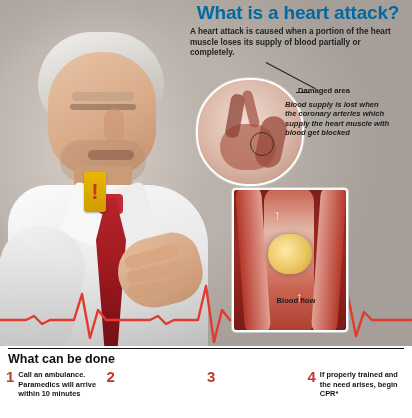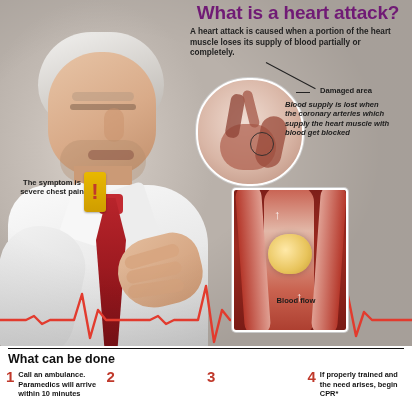--- a/index.html
+++ b/index.html
@@ -39,21 +39,21 @@
   .f1{left:124px;top:250px;transform:rotate(-16deg);}
   .f2{left:126px;top:266px;transform:rotate(-12deg);}
   .f3{left:128px;top:282px;transform:rotate(-8deg);}
   .vig{position:absolute;inset:0;background:radial-gradient(ellipse 260px 210px at 120px 150px, rgba(0,0,0,0) 55%, rgba(0,0,0,.10) 100%);}
 
   
   .ecg{position:absolute;left:0;top:276px;width:412px;height:70px;}
 
   
   .headline{position:absolute;left:186px;top:2px;width:224px;text-align:center;
-    font-size:19px;font-weight:bold;color:#701a75;letter-spacing:-.2px;}
+    font-size:19px;font-weight:bold;color:#0369a1;letter-spacing:-.2px;}
   .subhead{position:absolute;left:190px;top:27px;width:216px;text-align:left;
     font-size:8.2px;font-weight:bold;color:#222;line-height:10.5px;}
 
   
   .heartbox{position:absolute;left:196px;top:78px;width:104px;height:104px;border-radius:52px;overflow:hidden;
     border:2px solid #ffffff;box-shadow:0 0 0 1px #c9c9c9;
     background:radial-gradient(circle at 45% 40%,#f0dcd2 0%,#d9b6a6 55%,#b98b79 100%);}
   .hv{position:absolute;background:#9c4a3c;opacity:.75;border-radius:6px;}
   .hv1{left:30px;top:14px;width:14px;height:44px;transform:rotate(10deg);background:#8e4335;}
   .hv2{left:48px;top:10px;width:10px;height:38px;transform:rotate(-14deg);background:#a35646;}
@@ -71,21 +71,21 @@
   .wallR{position:absolute;right:4px;top:-6px;width:26px;height:152px;border-radius:14px;
     background:linear-gradient(270deg,#b5372a,#e0a093);transform:rotate(4deg);}
   .lumen{position:absolute;left:30px;top:-4px;width:50px;height:150px;border-radius:16px;
     background:linear-gradient(180deg,#c75c4c 0%,#e2b8a8 30%,#c9624f 70%,#a93a2c 100%);}
   .plaque{position:absolute;left:34px;top:44px;width:44px;height:40px;border-radius:22px;
     background:radial-gradient(circle at 40% 40%,#ffe9a8,#e8c45c 60%,#c99f33 100%);box-shadow:0 0 6px rgba(0,0,0,.25);}
   .arrow{position:absolute;color:#ffffff;font-size:13px;line-height:13px;opacity:.9;}
 
   
   .callout{position:absolute;font-size:7.6px;font-weight:bold;color:#1d1d1d;line-height:9.4px;font-style:italic;}
-  .c-damaged{left:292px;top:86px;width:108px;font-style:normal;text-align:center;}
+  .c-damaged{left:298px;top:86px;width:108px;font-style:normal;}
   .c-blood{left:285px;top:100px;width:106px;font-style:italic;}
   .c-symptom{left:12px;top:178px;width:80px;text-align:center;font-style:normal;}
   .c-flow{left:274px;top:296px;width:44px;text-align:center;font-style:normal;}
   .excl{position:absolute;left:84px;top:172px;width:22px;height:40px;border-radius:3px;
     background:linear-gradient(180deg,#e8b800,#cf9d00);display:flex;align-items:center;justify-content:center;
     color:#c0392b;font-weight:bold;font-size:22px;line-height:22px;box-shadow:0 1px 2px rgba(0,0,0,.3);}
 
   
   .band{position:absolute;left:0;top:346px;width:412px;height:72px;background:#ffffff;}
   .rule{position:absolute;left:8px;top:348px;width:396px;height:1px;background:#111;}
@@ -145,21 +145,20 @@
     <div class="lumen"></div>
     <div class="wallL"></div>
     <div class="wallR"></div>
     <div class="plaque"></div>
     <div class="arrow" style="left:40px;top:18px;">↑</div>
     <div class="arrow" style="left:62px;top:100px;">↑</div>
   </div>
 
   <div class="callout c-damaged">Damaged area</div>
   <div class="callout c-blood">Blood supply is lost when the coronary arteries which supply the heart muscle with blood get blocked</div>
-  <div class="callout c-symptom">The symptom is severe chest pain</div>
   <div class="excl">!</div>
   <div class="callout c-flow">Blood flow</div>
 
   <div class="band"></div>
   <div class="rule"></div>
   <div class="bandtitle">What can be done</div>
   <div class="steps">
     <div class="step">
       <div class="stepnum">1</div>
       <div class="steptext">Call an ambulance. Paramedics will arrive within 10 minutes</div>

